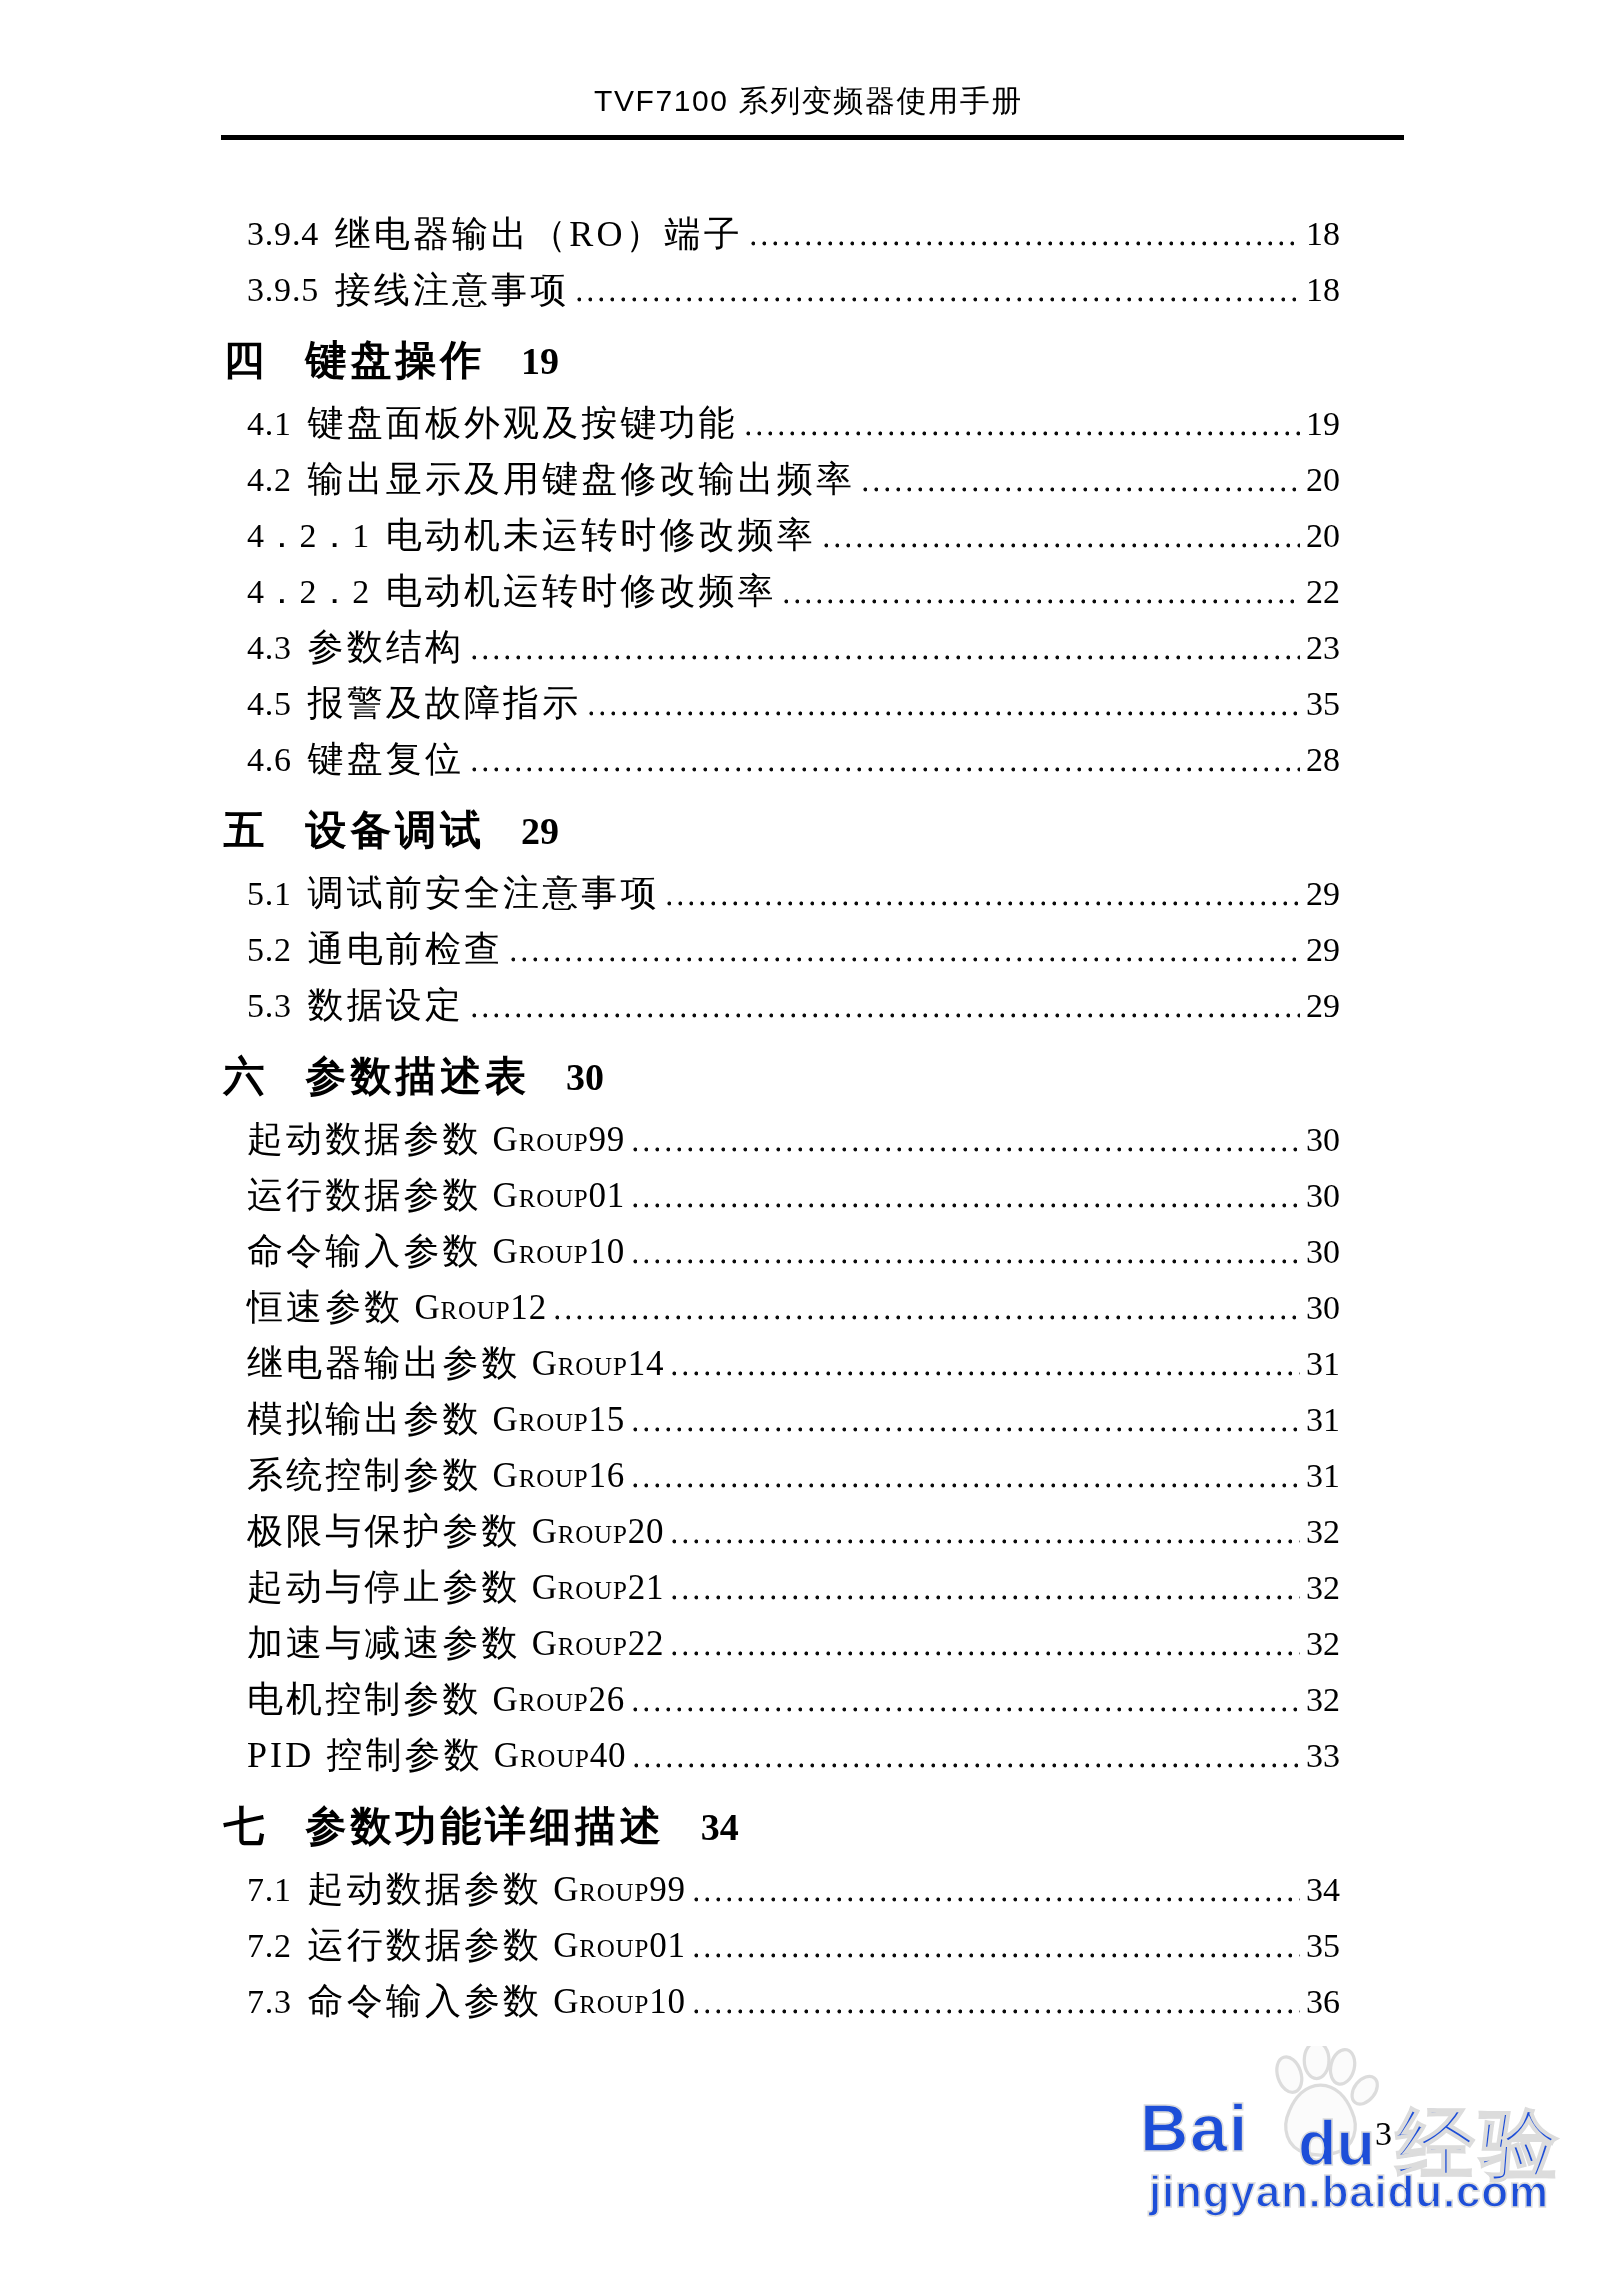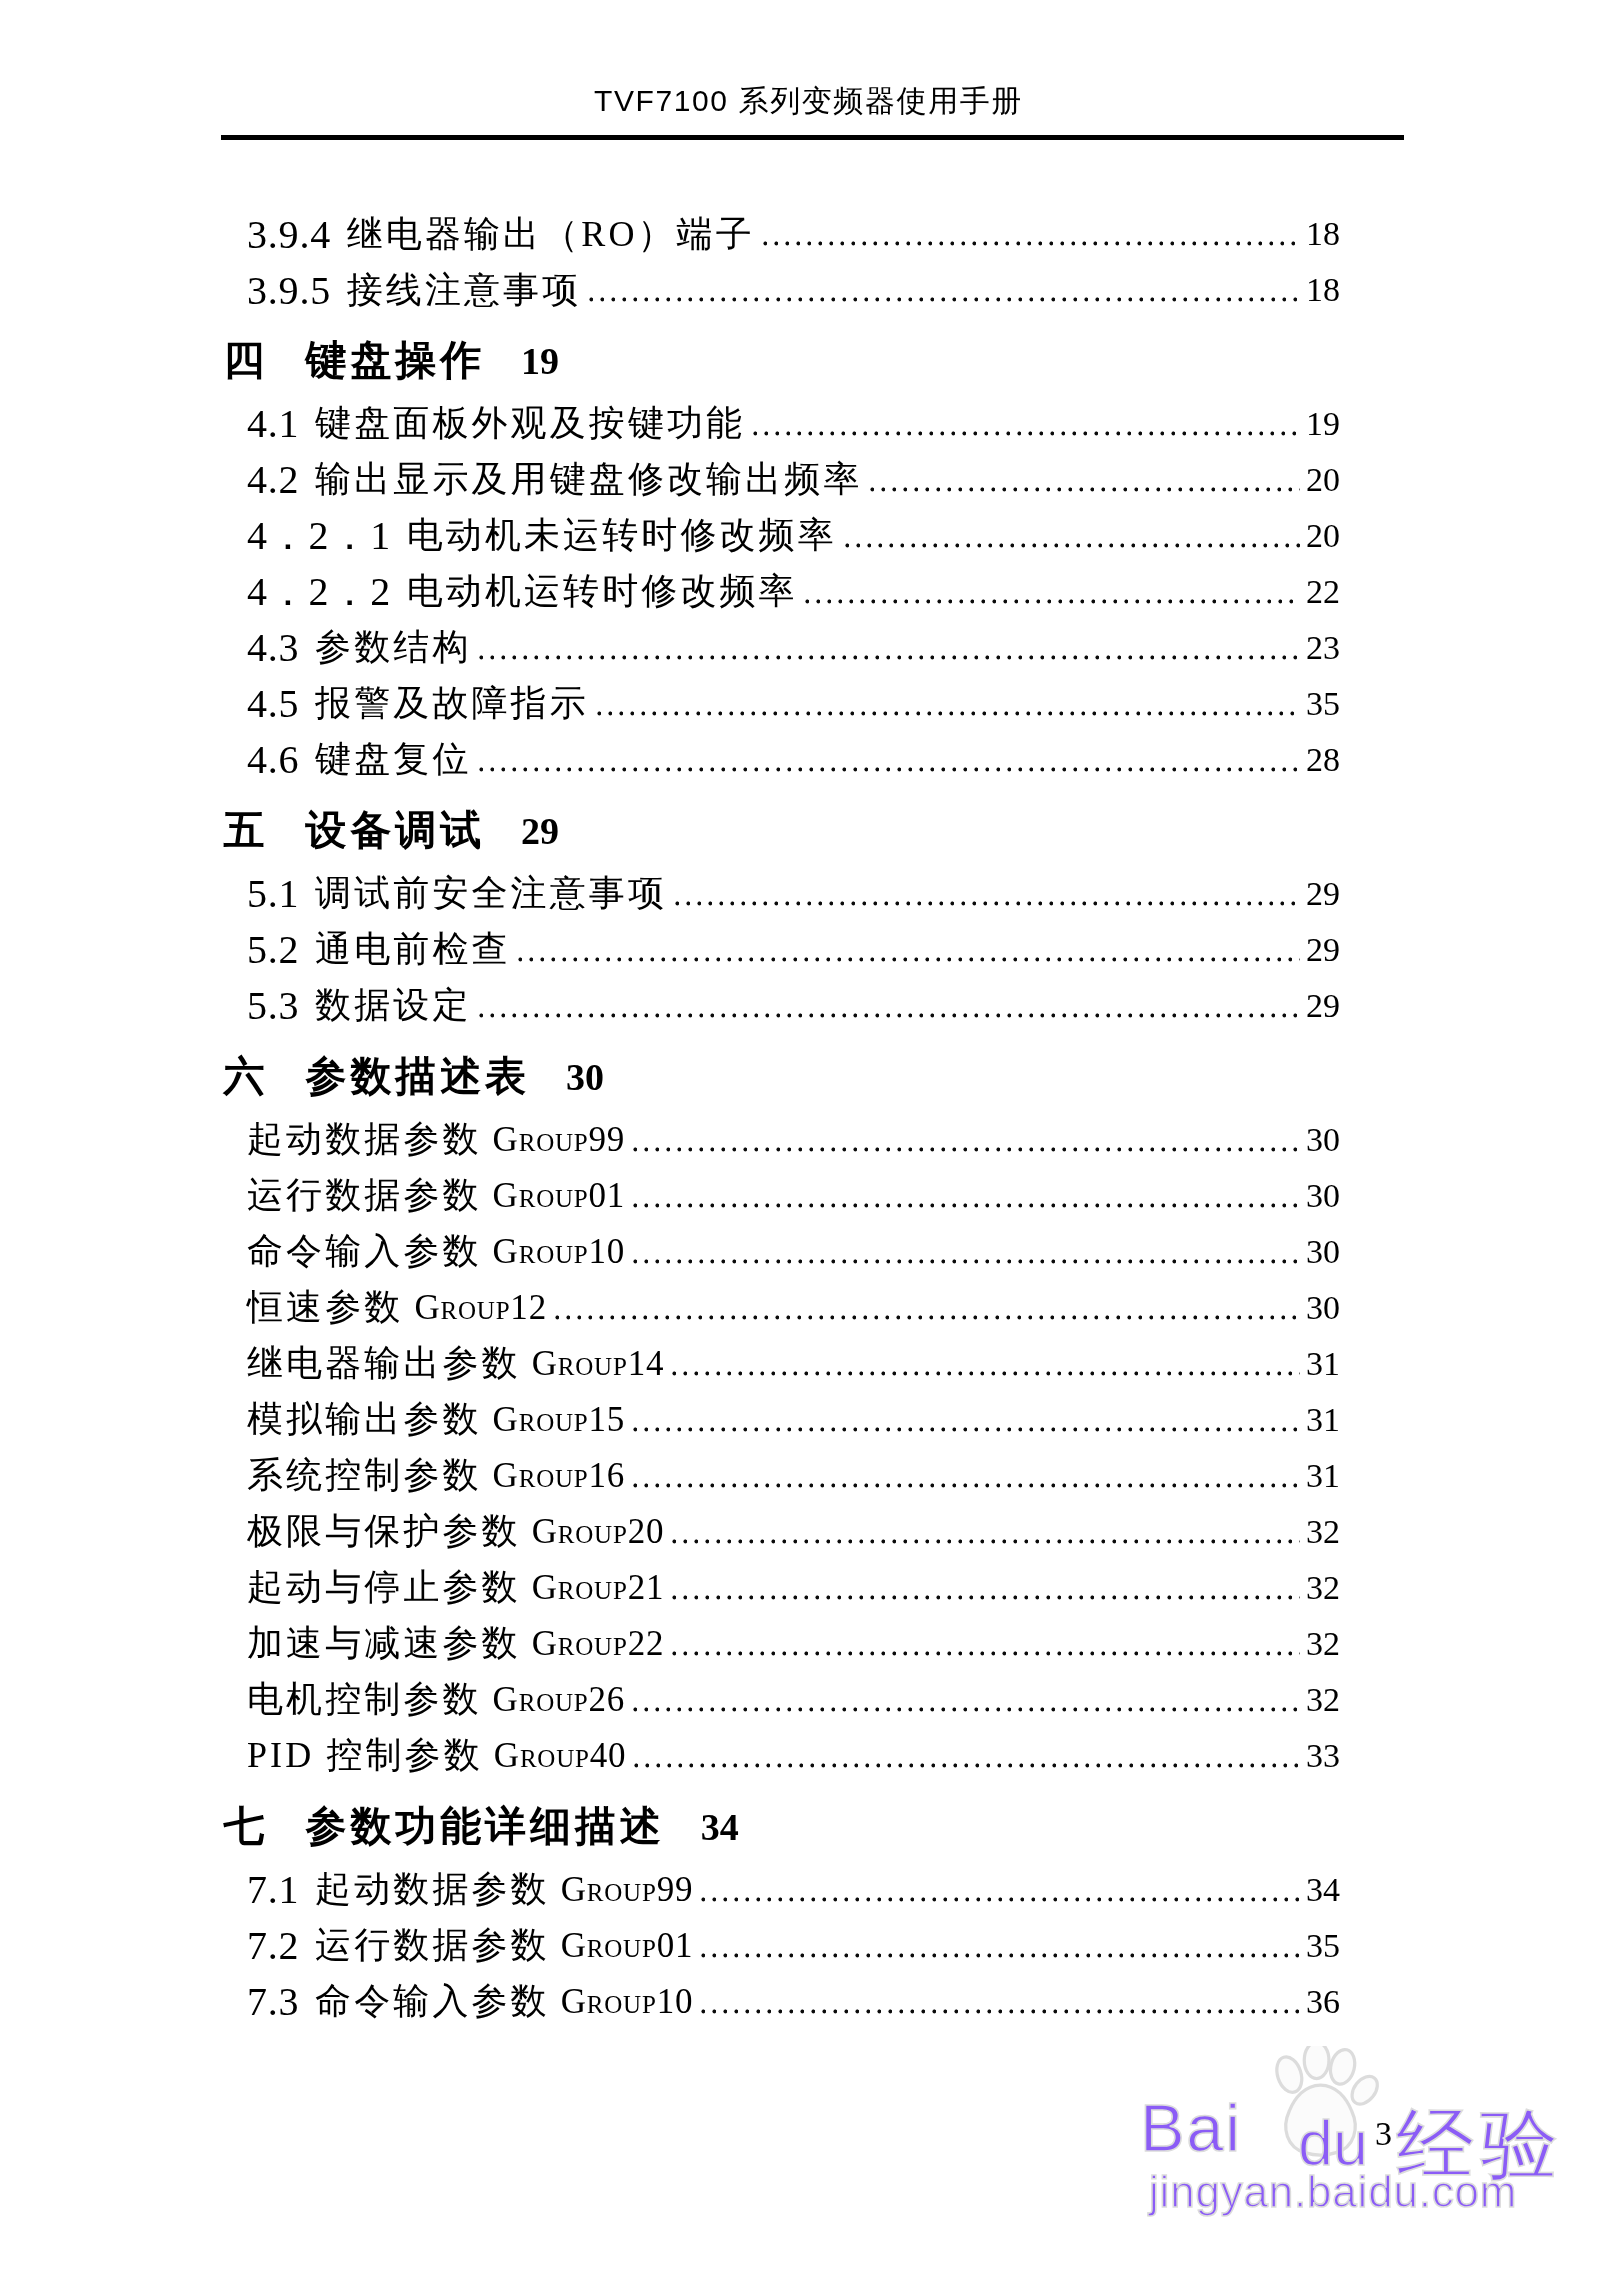--- a/index.html
+++ b/index.html
@@ -31,21 +31,21 @@
     padding:0 266px 0 247px;
   }
   .row{white-space:nowrap;}
   .row.entry{
     display:flex;
     align-items:center;
     height:56px;
     font-size:36px;
   }
   .entry .no{
-    font-size:40px;
+    font-size:34px;
     letter-spacing:0.8px;
     margin-right:15.7px;
     white-space:pre;
     flex:0 0 auto;
   }
   .entry .title{letter-spacing:3.1px;flex:0 0 auto;}
   .entry .grp{
     margin-left:11px;
     font-variant:small-caps;
     font-size:35px;
@@ -76,22 +76,22 @@
     font-weight:700;
     font-size:41px;
   }
   .heading .no{margin-right:41px;}
   .heading .title{letter-spacing:3.9px;}
   .heading .pg{margin-left:36px;font-size:38px;}
   
   .wm{
     position:absolute;
     font-family:"Liberation Sans","DejaVu Sans",sans-serif;
-    font-weight:400;
-    color:#8b5cf6;
+    font-weight:700;
+    color:#1d4ed8;
     -webkit-text-stroke:1.6px #dcdcdc;
     text-shadow:0 0 0.8px #e2e2e2;
     line-height:1;
     user-select:none;
   }
   .wm-bai{left:1140px;top:2094px;font-size:67px;letter-spacing:1.6px;}
   .wm-du{left:1298px;top:2112px;font-size:63px;z-index:2;}
   .wm-cn{left:1396px;top:2105px;font-size:78px;letter-spacing:6.3px;}
   .wm-url{left:1149px;top:2170px;font-size:44px;letter-spacing:0.8px;}
   .wm-paw{

